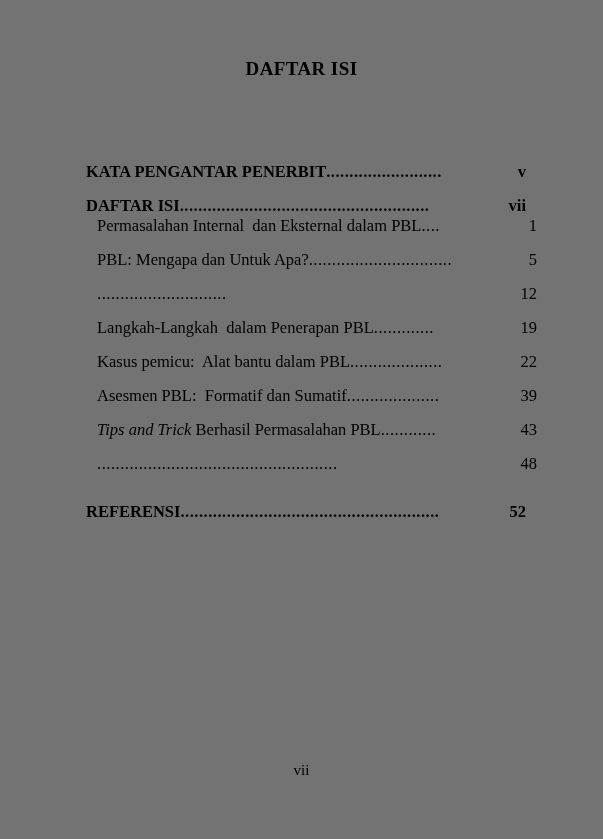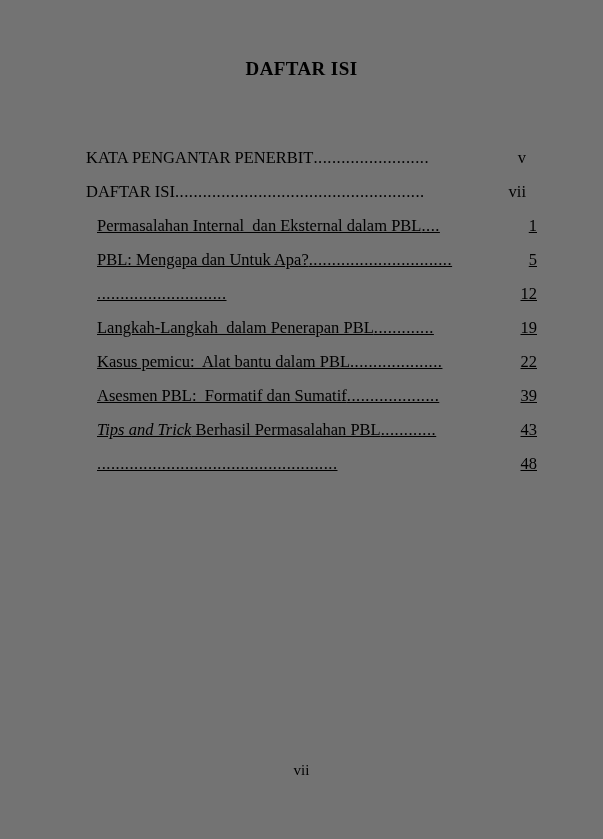--- a/index.html
+++ b/index.html
@@ -46,28 +46,28 @@
   .toc-entry {
     display: flex;
     align-items: baseline;
     width: 100%;
     height: 34px;
     font-size: 16.5px;
     white-space: pre;
   }
 
   .toc-entry.level-1 {
-    font-weight: normal;
+    font-weight: bold;
     padding-left: 0;
+    align-items: flex-end;
   }
 
   .toc-entry.level-2 {
     font-weight: normal;
     padding-left: 11px;
-    text-decoration: underline;
   }
 
   .entry-title {
     flex: 0 0 auto;
     white-space: pre;
   }
 
   .entry-title .ital {
     font-style: italic;
     text-align: center;
@@ -114,17 +114,18 @@
       <div class="toc-entry level-1"><span class="entry-title"><span>KATA PENGANTAR PENERBIT</span></span><span class="leader"> .........................</span><span class="entry-page">v</span></div>
       <div class="toc-entry level-1"><span class="entry-title"><span>DAFTAR ISI</span></span><span class="leader"> ......................................................</span><span class="entry-page">vii</span></div>
       <div class="toc-entry level-2"><span class="entry-title"><span>Permasalahan Internal  dan Eksternal dalam PBL</span></span><span class="leader"> ....</span><span class="entry-page">1</span></div>
       <div class="toc-entry level-2"><span class="entry-title"><span>PBL: Mengapa dan Untuk Apa?</span></span><span class="leader"> ...............................</span><span class="entry-page">5</span></div>
       <div class="toc-entry level-2"><span class="leader"> ............................</span><span class="entry-page">12</span></div>
       <div class="toc-entry level-2"><span class="entry-title"><span>Langkah-Langkah  dalam Penerapan PBL</span></span><span class="leader"> .............</span><span class="entry-page">19</span></div>
       <div class="toc-entry level-2"><span class="entry-title"><span>Kasus pemicu:  Alat bantu dalam PBL</span></span><span class="leader">....................</span><span class="entry-page">22</span></div>
       <div class="toc-entry level-2"><span class="entry-title"><span>Asesmen PBL:  Formatif dan Sumatif</span></span><span class="leader">....................</span><span class="entry-page">39</span></div>
       <div class="toc-entry level-2"><span class="entry-title"><span class="ital">Tips and Trick</span><span> Berhasil Permasalahan PBL</span></span><span class="leader">............</span><span class="entry-page">43</span></div>
       <div class="toc-entry level-2"><span class="leader"> ....................................................</span><span class="entry-page">48</span></div>
+      <div class="toc-entry level-1"><span class="entry-title"><span>REFERENSI</span></span><span class="leader"> ........................................................</span><span class="entry-page">52</span></div>
     </div>
 
   <div class="page-footer">vii</div>
 
 </div>
 
 </body></html>

